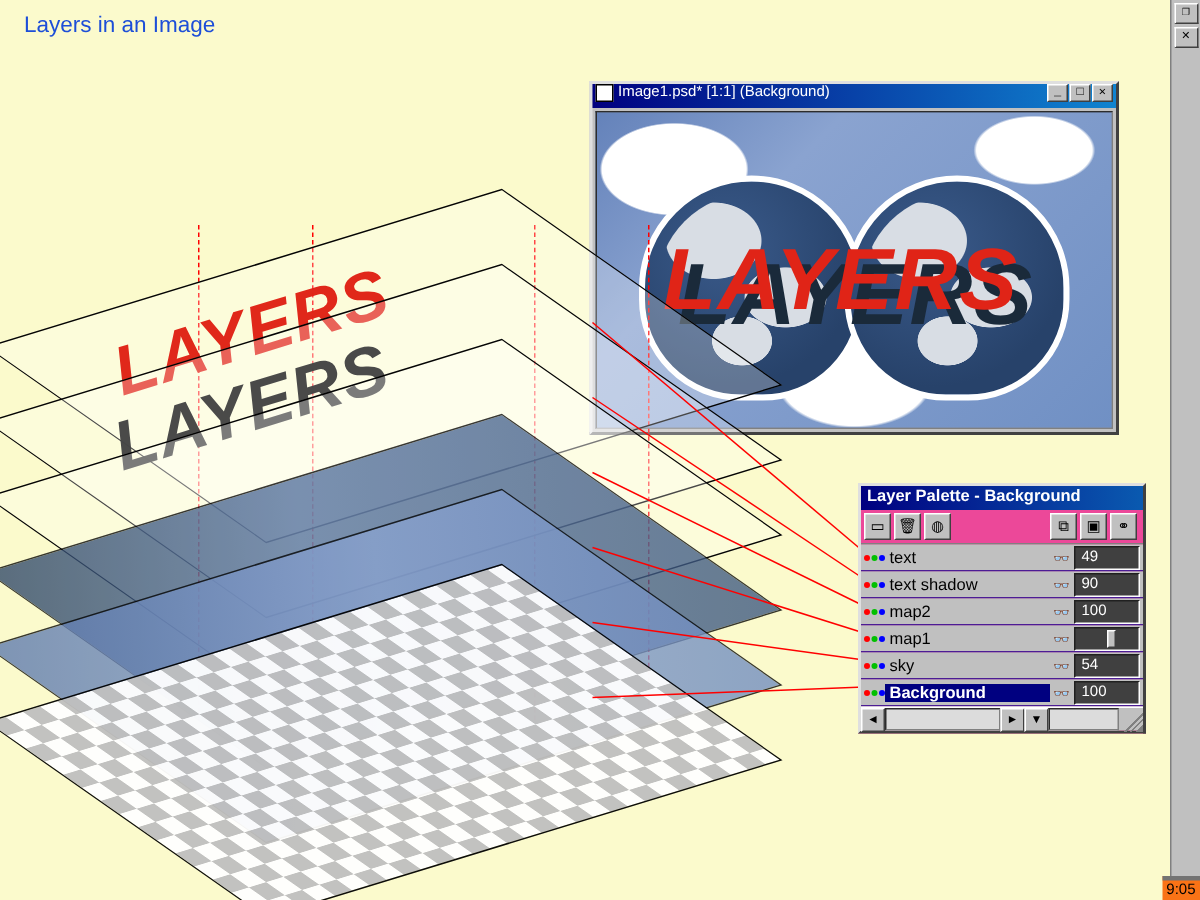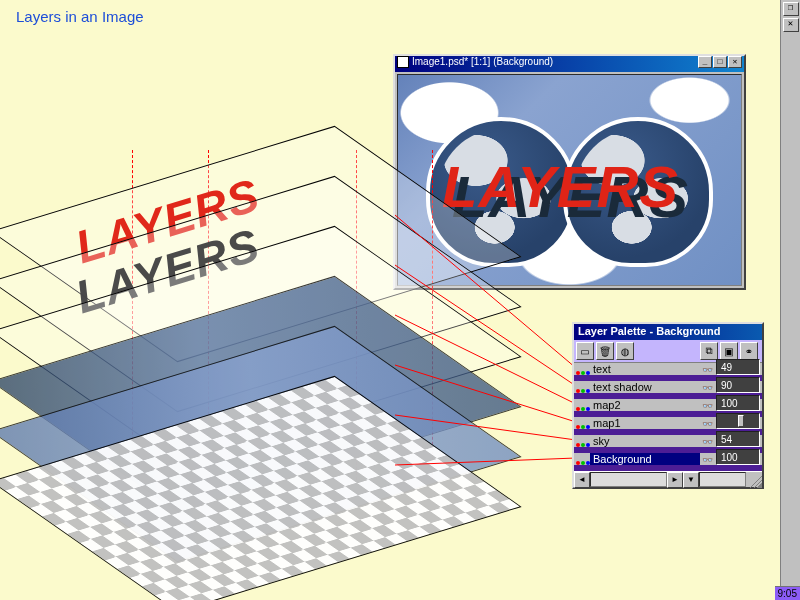--- a/index.html
+++ b/index.html
@@ -20,22 +20,22 @@
     background: #c0c0c0; border-left: 1px solid #808080;
   }
   .right-strip .winbtn {
     width: 16px; height: 14px; background: #c0c0c0;
     border: 1px solid; border-color: #fff #404040 #404040 #fff;
     margin: 2px auto; font-size: 9px; text-align: center; line-height: 11px;
     font-family: "Courier New", monospace;
   }
   .clock {
     position: absolute; right: 0; bottom: 0;
-    background: #8b5cf6; font-size: 10px; padding: 1px 3px;
-    border-top: 1px solid #737373;
+    background: #f97316; font-size: 10px; padding: 1px 3px;
+    border-top: 3px solid #737373;
   }
   
   .preview-window {
     position: absolute; left: 393px; top: 54px;
     width: 353px; height: 236px;
     background: #c0c0c0;
     border: 2px solid; border-color: #dfdfdf #404040 #404040 #dfdfdf;
   }
   .preview-titlebar {
     height: 16px;
@@ -121,21 +121,21 @@
   .ptext .txt   { color: #e02417; }
   .pshadow .txt { color: #474747; }
 
   
   svg.connectors { position: absolute; left: 0; top: 0; width: 800px; height: 600px; pointer-events: none; }
 
   
   .palette {
     position: absolute; left: 572px; top: 322px;
     width: 192px;
-    background: #c4b5fd;
+    background: #ec4899;
     border: 2px solid; border-color: #dfdfdf #404040 #404040 #dfdfdf;
     font-size: 11px;
   }
   .pal-titlebar {
     height: 16px;
     background: linear-gradient(90deg,#000080,#0a5ab0);
     color: #fff; font-weight: bold;
     padding: 1px 4px; font-size: 11px;
   }
   .pal-toolbar {
@@ -144,28 +144,28 @@
   }
   .toolbtn {
     width: 18px; height: 18px; background: #c0c0c0;
     border: 1px solid; border-color: #fff #404040 #404040 #fff;
     margin-right: 2px; font-size: 10px; display: flex;
     align-items: center; justify-content: center;
   }
   .toolbar-gap { flex: 1; }
   .pal-rows { }
   .pal-row {
-    display: flex; align-items: flex-end; height: 18px;
-    border-bottom: 6px solid #4c1d95; background: #c0c0c0;
+    display: flex; align-items: center; height: 18px;
+    border-bottom: 1px solid #4c1d95; background: #c0c0c0;
   }
   .rgb-dots { width: 16px; display: flex; gap: 1px; padding-left: 2px; }
   .rgb-dots span { width: 4px; height: 4px; border-radius: 50%; }
   .rgb-dots .r { background: #ff0000; } .rgb-dots .g { background: #00c000; } .rgb-dots .b { background: #0000ff; }
   .lname { flex: 1; padding: 0 3px; white-space: nowrap; overflow: hidden; }
-  .lname.sel { background: #000080; color: #fff; }
+  .lname.sel { background: #000080; color: #fff; font-weight: bold; }
   .glasses { width: 16px; text-align: center; font-size: 9px; color: #404040; }
   .opacity-col {
     width: 44px; height: 16px; background: #404040; color: #fff;
     border: 1px solid; border-color: #202020 #fff #fff #202020;
     display: flex; align-items: center; justify-content: flex-start;
     padding-left: 4px; margin-right: 2px; position: relative;
     font-size: 10px;
   }
   .opacity-slider .knob {
     position: absolute; top: 1px; width: 6px; height: 12px;

